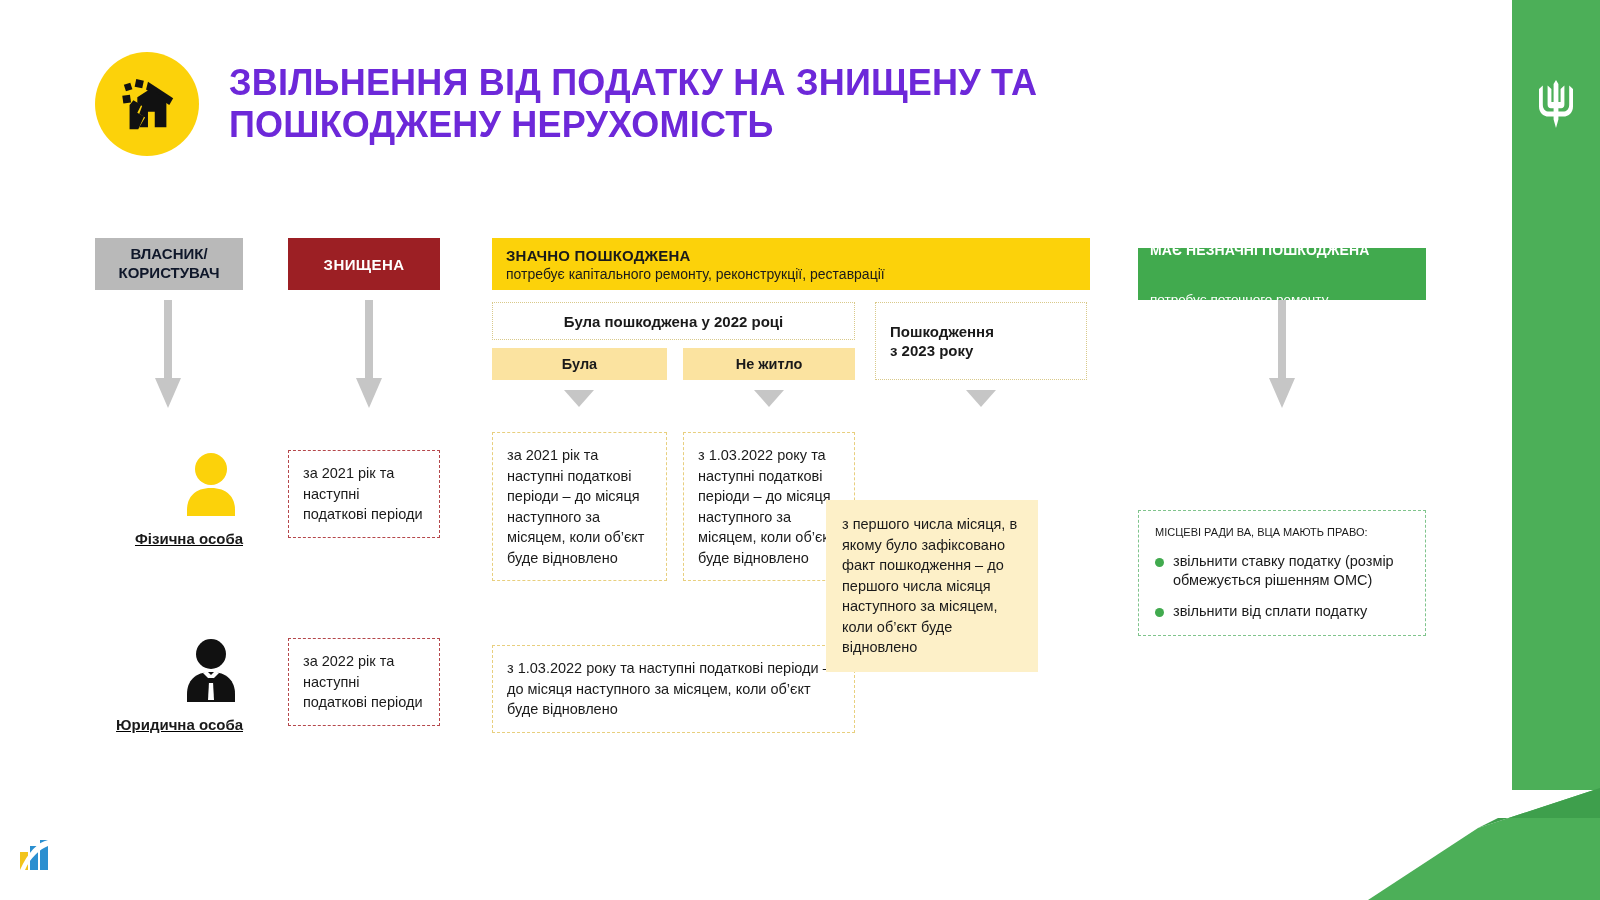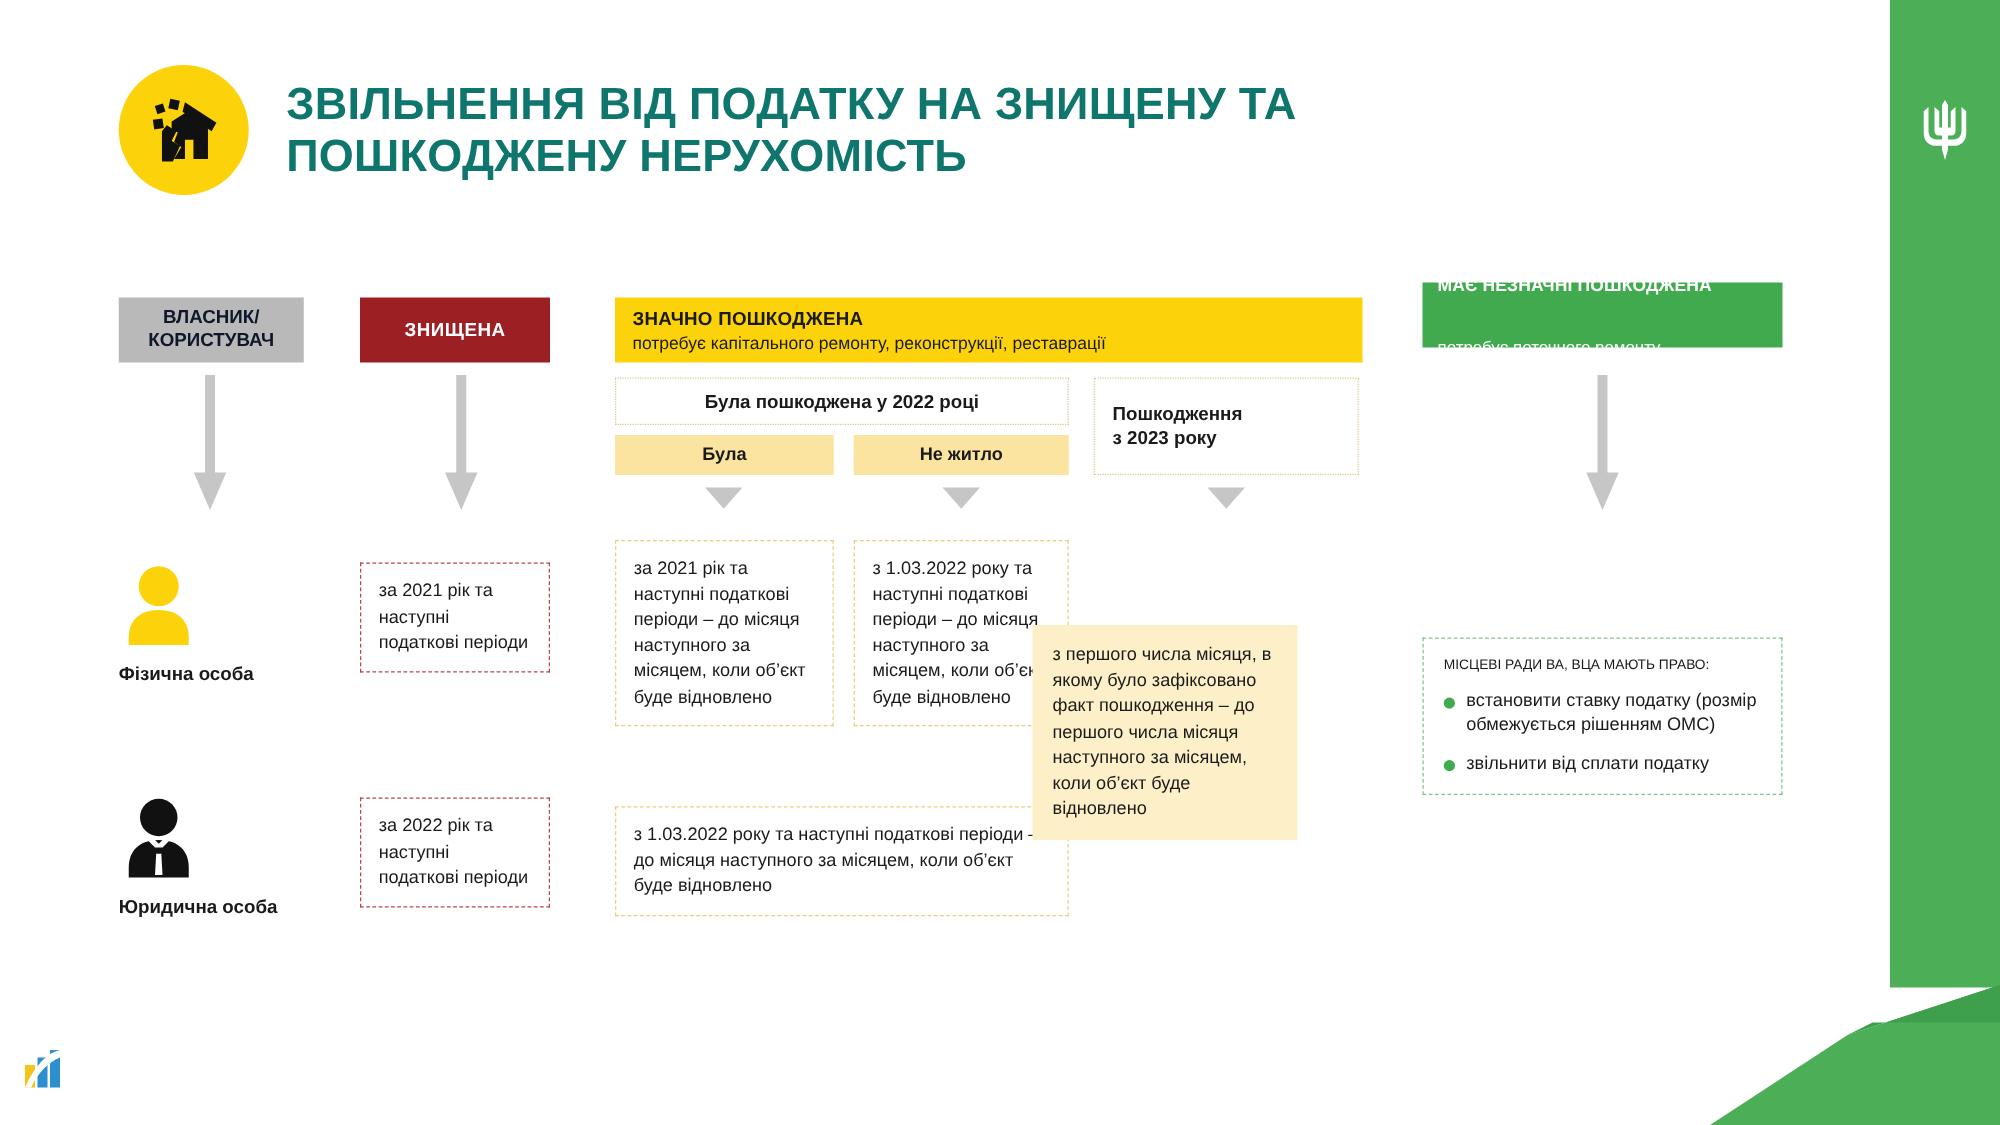--- a/index.html
+++ b/index.html
@@ -38,21 +38,21 @@
     display: flex; align-items: center; gap: 30px;
   }
   .title-badge {
     width: 104px; height: 104px; border-radius: 50%;
     background: #fcd20a;
     display: flex; align-items: center; justify-content: center;
     flex: none;
   }
   .title-badge svg { width: 62px; height: 62px; }
   .title-text {
-    font-size: 36px; font-weight: bold; color: #0f766e;
+    font-size: 36px; font-weight: bold; color: #6d28d9;
     line-height: 1.17; letter-spacing: .2px;
     text-transform: uppercase;
     max-width: 900px;
   }
 
   
   .chip {
     position: absolute;
     display: flex; flex-direction: column; justify-content: center;
   }
@@ -67,21 +67,21 @@
     font-size: 15px; font-weight: bold; color: #ffffff;
     letter-spacing: .4px;
   }
   .chip-major {
     left: 492px; top: 238px; width: 598px; height: 52px;
     background: #fcd20a; padding-left: 14px;
   }
   .chip-major .l1 { font-size: 15px; font-weight: bold; color: #1a1a1a; letter-spacing: .2px; }
   .chip-major .l2 { font-size: 14px; color: #1a1a1a; margin-top: 2px; }
   .chip-minor {
-    left: 1138px; top: 226px; width: 288px; height: 52px;
+    left: 1138px; top: 248px; width: 288px; height: 52px;
     background: #41aa4e; padding-left: 12px; gap: 32px;
   }
   .chip-minor .l1 { font-size: 14px; font-weight: bold; color: #ffffff; letter-spacing: .1px; }
   .chip-minor .l2 { font-size: 13.5px; color: #ffffff; margin-top: 2px; }
 
   
   .sub-2022 {
     position: absolute; left: 492px; top: 302px; width: 363px; height: 38px;
     border: 1px dotted #d9c98a;
     display: flex; align-items: center; justify-content: center;
@@ -105,21 +105,21 @@
   
   .big-arrow { position: absolute; width: 26px; }
   .tri-small {
     position: absolute; width: 0; height: 0;
     border-left: 15px solid transparent;
     border-right: 15px solid transparent;
     border-top: 17px solid #c6c6c6;
   }
 
   
-  .person { position: absolute; width: 148px; text-align: left; }
+  .person { position: absolute; width: 148px; text-align: right; text-decoration: underline; }
   .person .cap {
     font-size: 15px; font-weight: bold; color: #1a1a1a; margin-top: 8px;
   }
   .person-phys { left: 95px; top: 452px; }
   .person-legal { left: 95px; top: 638px; }
 
   
   .box { position: absolute; font-size: 14.5px; color: #1a1a1a; line-height: 1.42; }
   .box-red { border: 1.5px dashed #b5474b; padding: 12px 14px; }
   .box-yellow { border: 1.5px dashed #e8cf7e; padding: 12px 14px; }
@@ -259,16 +259,16 @@
 
 <div class="box box-yellow b-housing">за 2021 рік та наступні податкові періоди – до місяця наступного за місяцем, коли об’єкт буде відновлено</div>
 <div class="box box-yellow b-nonhousing">з 1.03.2022 року та наступні податкові періоди – до місяця наступного за місяцем, коли об’єкт буде відновлено</div>
 <div class="box box-yellow b-wide-legal">з 1.03.2022 року та наступні податкові періоди – до місяця наступного за місяцем, коли об’єкт буде відновлено</div>
 
 <div class="box box-filled b-2023">з першого числа місяця, в якому було зафіксовано факт пошкодження – до першого числа місяця наступного за місяцем, коли об’єкт буде відновлено</div>
 
 <div class="box box-green b-minor">
   <div class="hd">МІСЦЕВІ РАДИ ВА, ВЦА МАЮТЬ ПРАВО:</div>
   <ul>
-    <li>встановити ставку податку (розмір обмежується рішенням ОМС)</li>
+    <li>звільнити ставку податку (розмір обмежується рішенням ОМС)</li>
     <li>звільнити від сплати податку</li>
   </ul>
 </div>
 
 </body></html>

